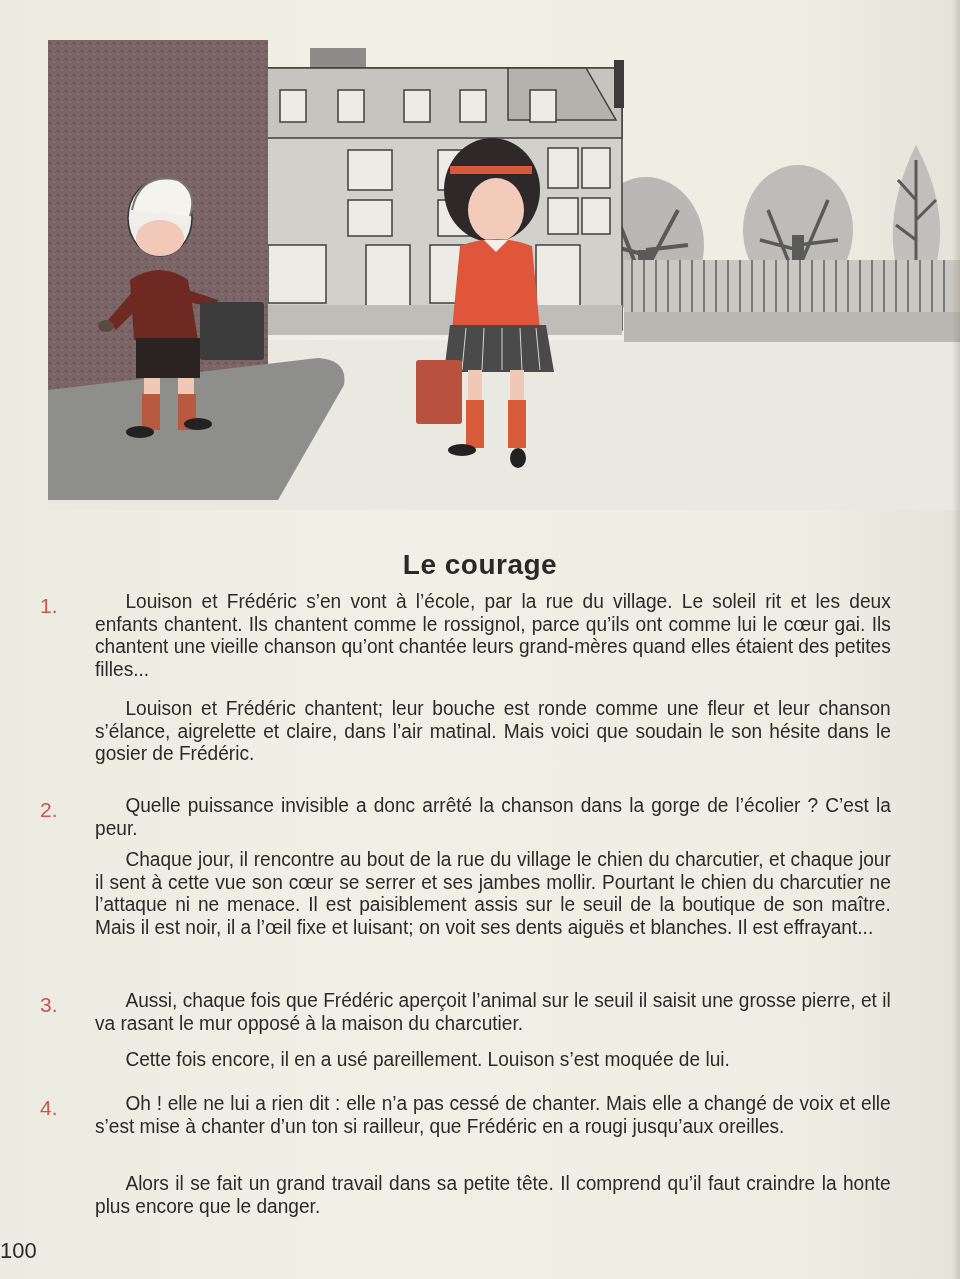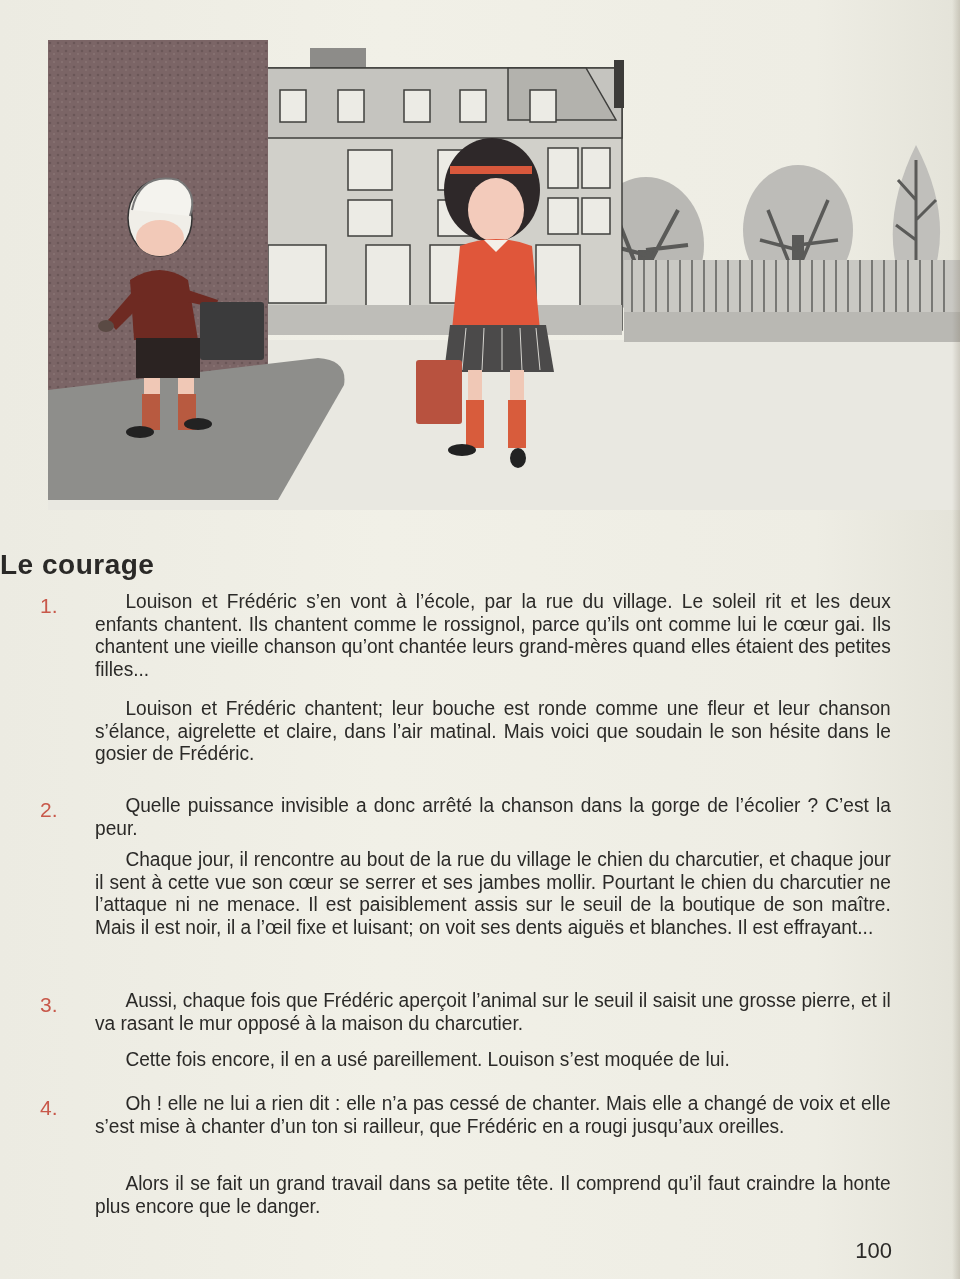--- a/index.html
+++ b/index.html
@@ -30,20 +30,21 @@
     .illustration svg {
       width: 100%;
       height: 100%;
       display: block;
     }
     .title {
       position: absolute;
       top: 530px;
       left: 0;
       width: 960px;
+      text-align: center;
       font-weight: bold;
       font-size: 28px;
       letter-spacing: 0.5px;
       color: #2a2927;
     }
     .section {
       position: absolute;
       left: 0;
       width: 960px;
     }
@@ -63,21 +64,21 @@
       text-indent: 31px;
       color: #2b2a28;
       transform: scaleX(0.98);
       transform-origin: left top;
     }
     .page-number {
       position: absolute;
       top: 1238px;
       left: 0;
       width: 892px;
-      text-align: right;
+      text-align: left;
       font-size: 22px;
       color: #2b2a28;
     }
     .edge {
       position: absolute;
       right: 0;
       top: 0;
       width: 8px;
       height: 1279px;
       background: linear-gradient(90deg, rgba(0,0,0,0) 0%, rgba(120,110,90,0.25) 100%);

